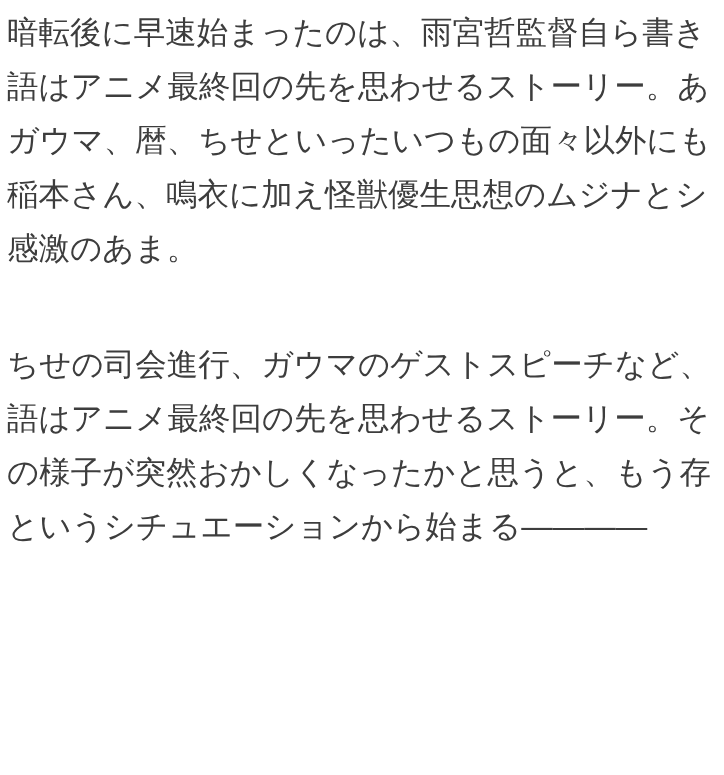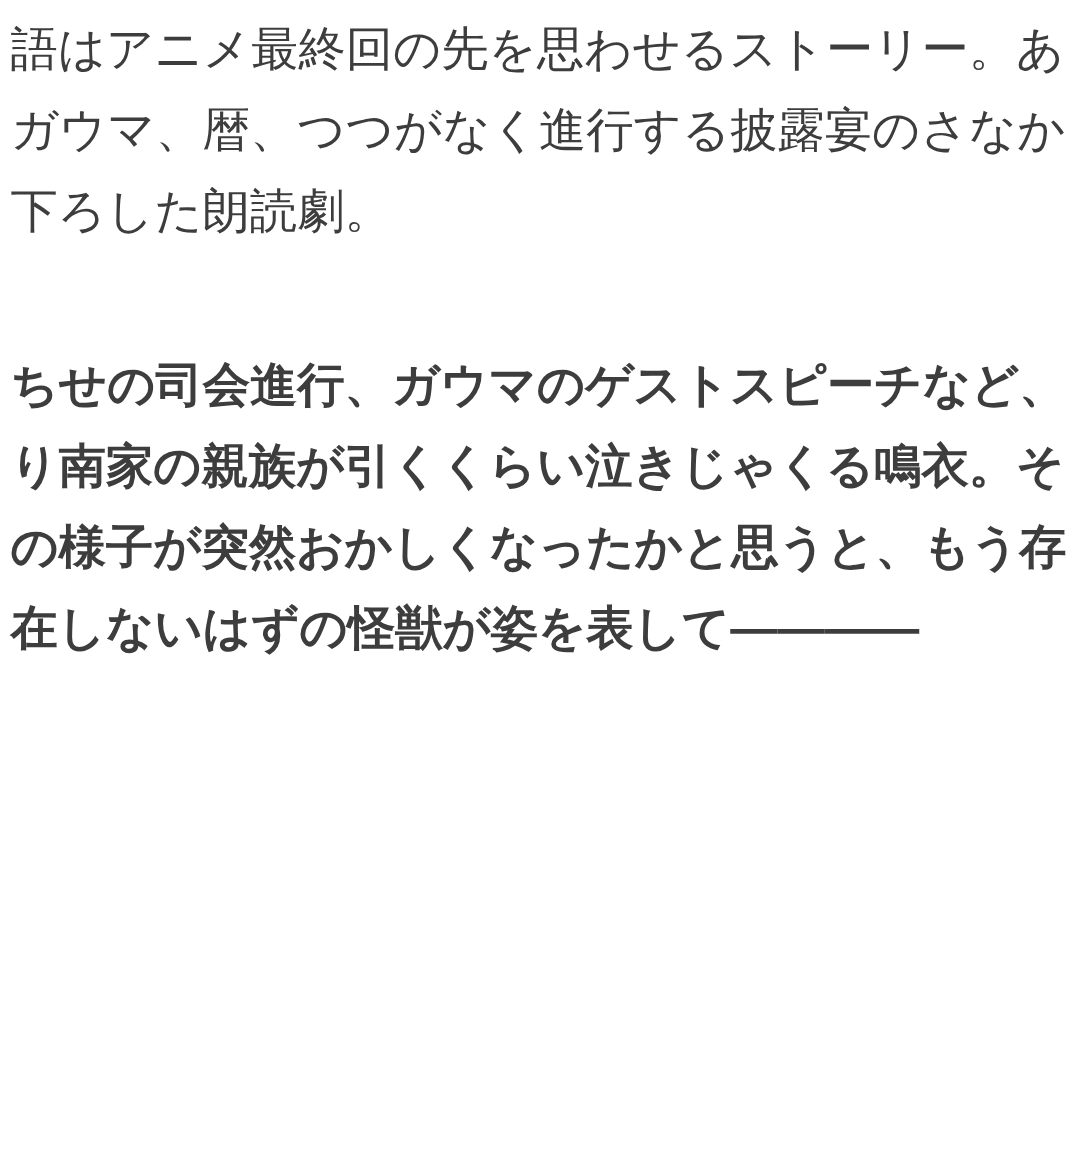--- a/index.html
+++ b/index.html
@@ -22,36 +22,37 @@
     font-weight: 400;
     color: #3d3d3d;
     -webkit-font-smoothing: antialiased;
   }
   .para {
     margin: 0;
     padding: 0;
   }
   .para + .para {
     margin-top: 62px;
-    font-weight: bold;
   }
   .line {
     display: block;
     white-space: nowrap;
     letter-spacing: 0;
   }
 </style>
 </head>
 <body style="background: rgb(255, 255, 255);">
 
 <main class="article" style="color: rgb(61, 61, 61);">
   <p class="para">
+    <span class="line">暗転後に早速始まったのは、雨宮哲監督自ら書き</span>
     <span class="line">語はアニメ最終回の先を思わせるストーリー。あ</span>
-    <span class="line">ガウマ、暦、つつがなく進行する披露宴のさなか</span>
-    <span class="line">下ろした朗読劇。</span>
+    <span class="line">ガウマ、暦、ちせといったいつもの面々以外にも</span>
+    <span class="line">稲本さん、鳴衣に加え怪獣優生思想のムジナとシ</span>
+    <span class="line">感激のあま。</span>
   </p>
   <p class="para">
     <span class="line">ちせの司会進行、ガウマのゲストスピーチなど、</span>
-    <span class="line">り南家の親族が引くくらい泣きじゃくる鳴衣。そ</span>
+    <span class="line">語はアニメ最終回の先を思わせるストーリー。そ</span>
     <span class="line">の様子が突然おかしくなったかと思うと、もう存</span>
-    <span class="line">在しないはずの怪獣が姿を表して――――</span>
+    <span class="line">というシチュエーションから始まる――――</span>
   </p>
 </main>
 
 </body></html>

